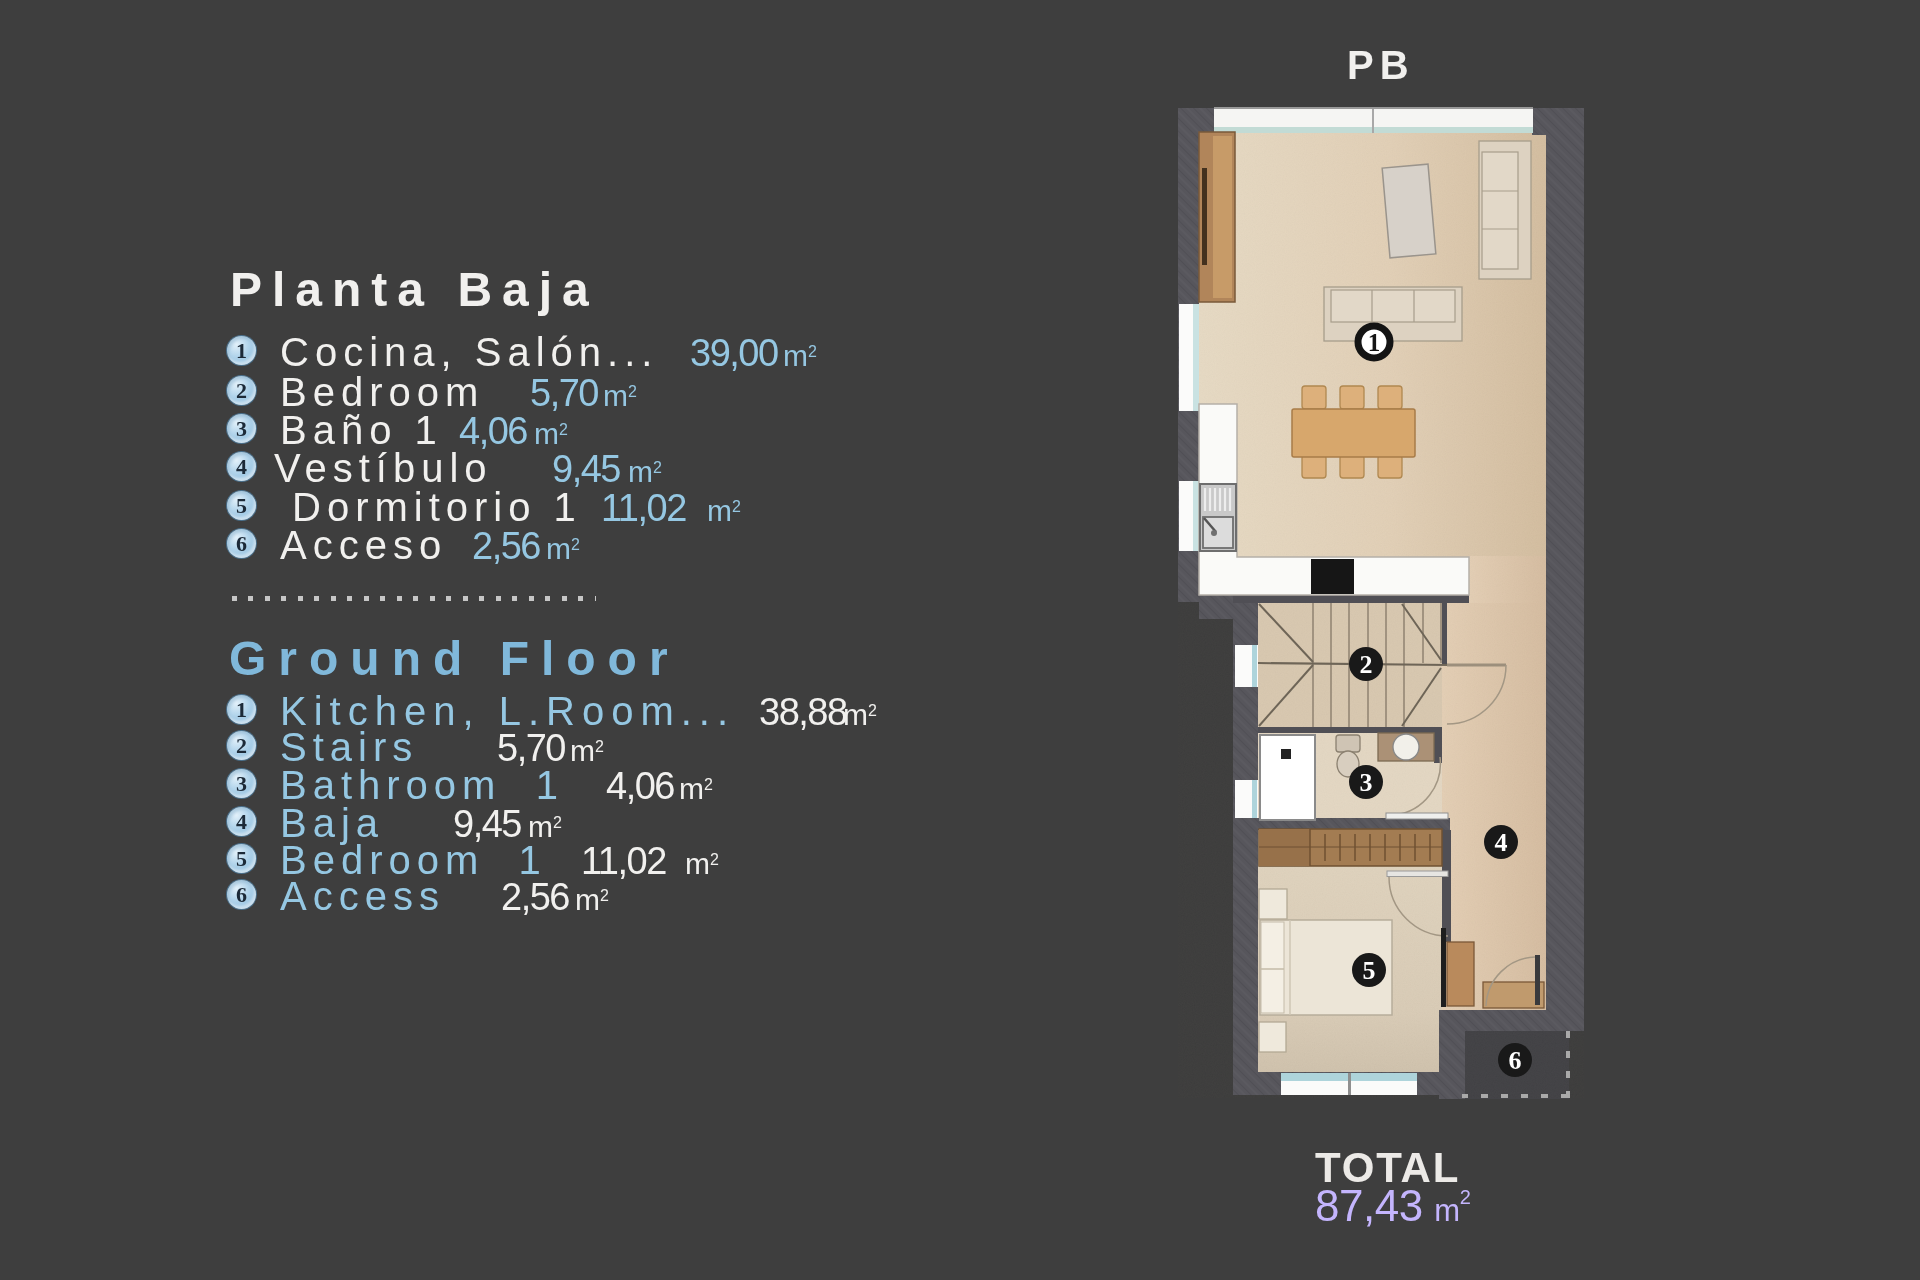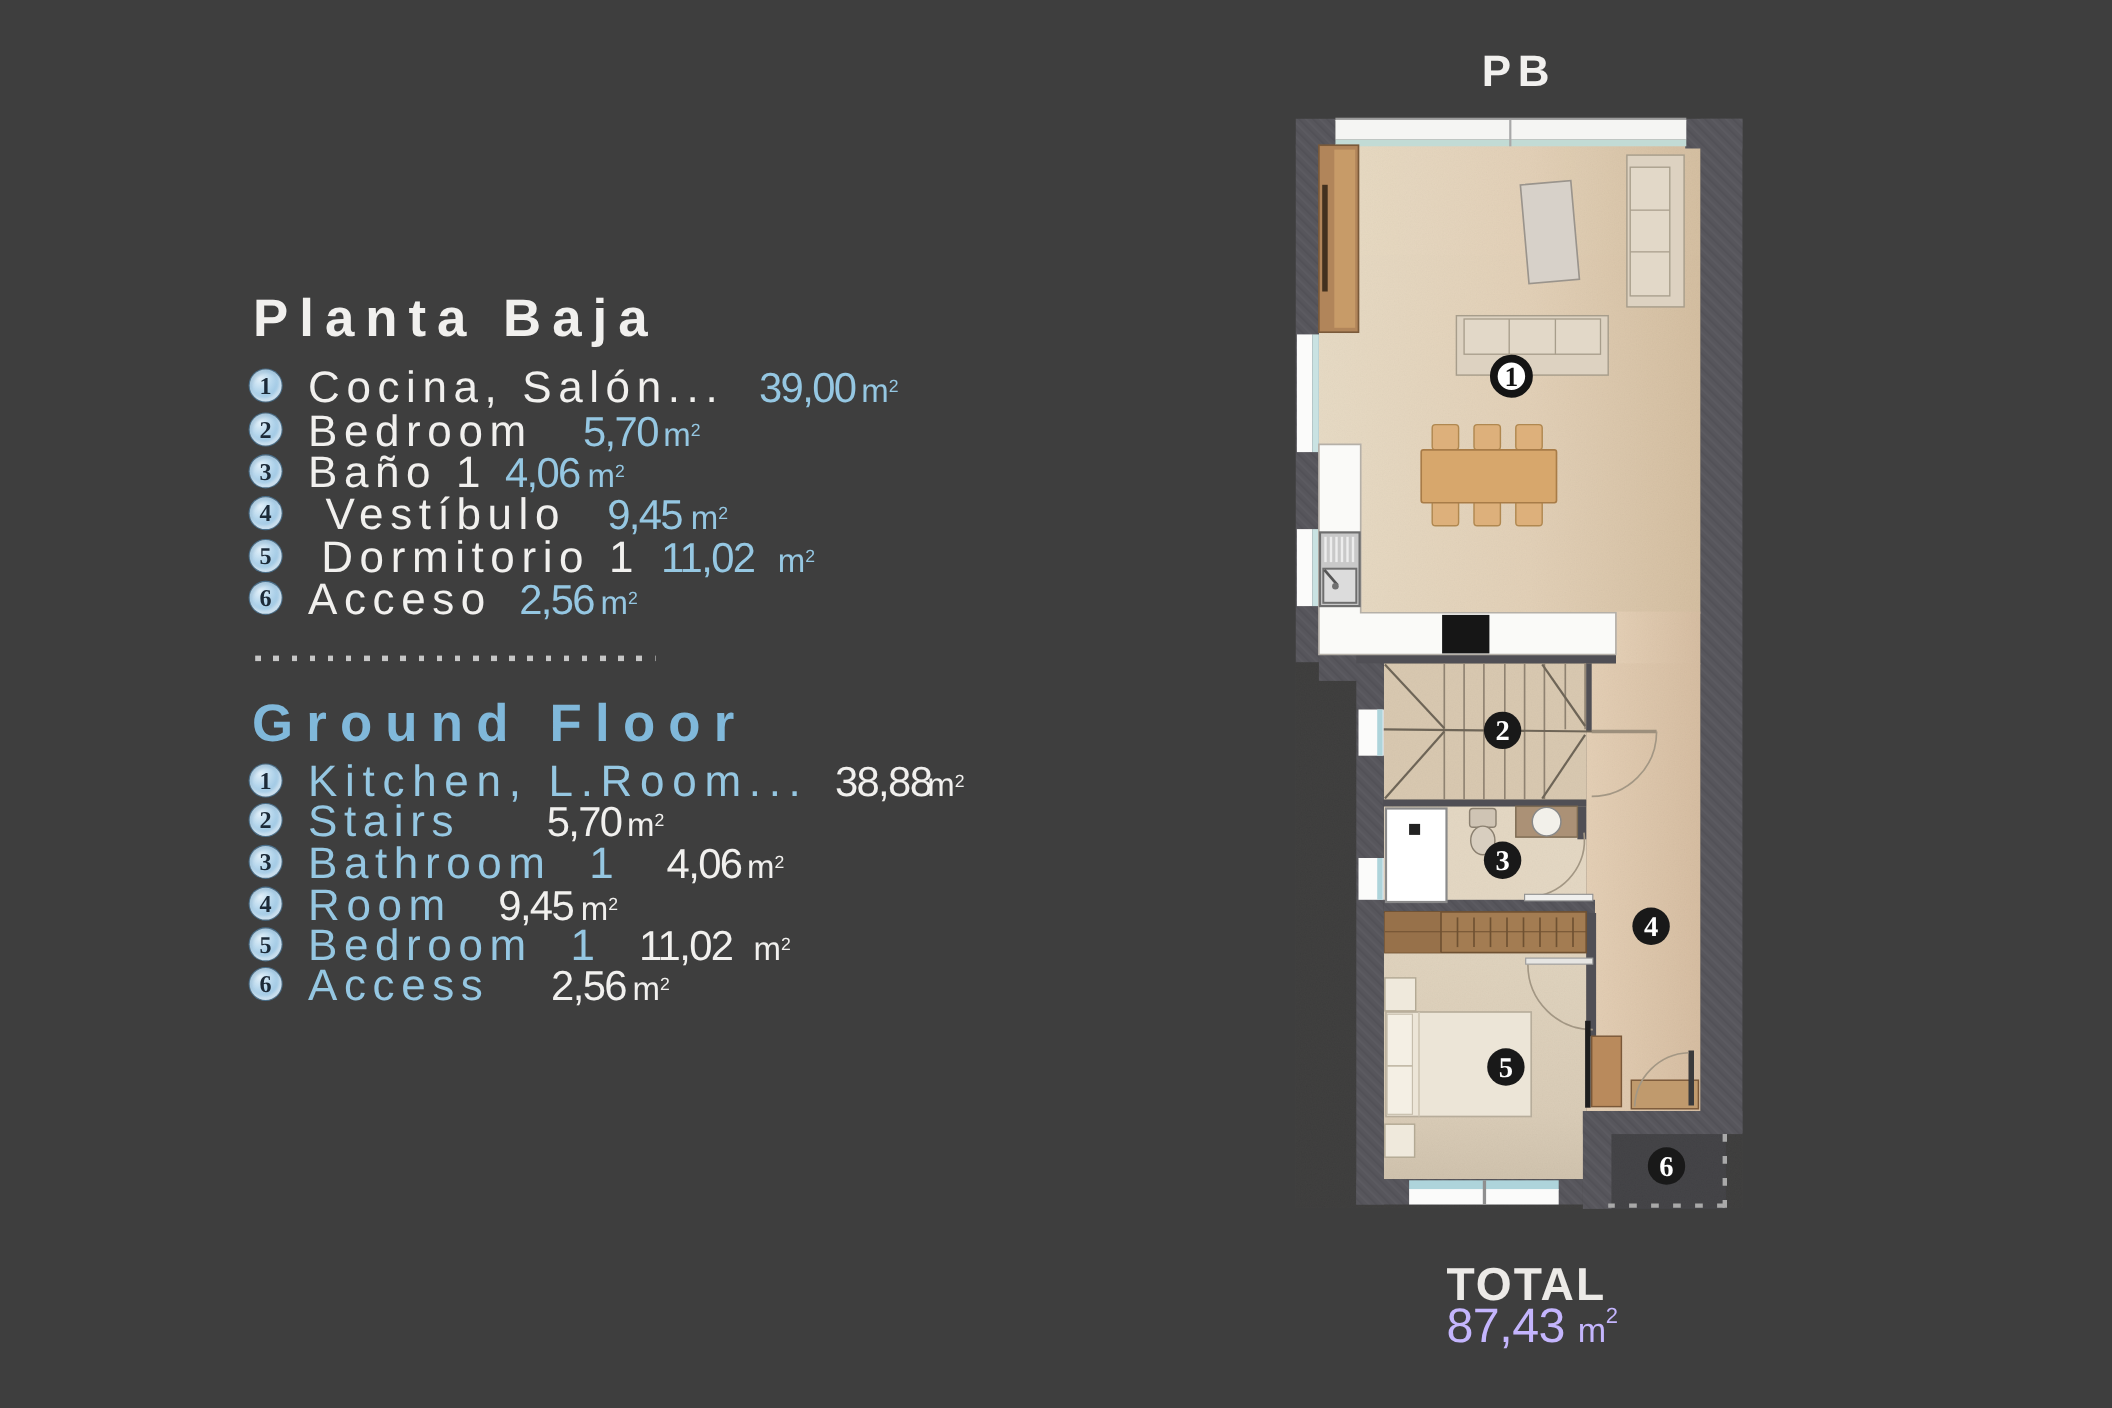--- a/index.html
+++ b/index.html
@@ -34,21 +34,21 @@
 <div class="abs lbl white" style="left:280px;top:370px;letter-spacing:6px;">Bedroom</div>
 <div class="abs val blue" style="left:530px;top:372px;">5,70</div>
 <div class="abs m2 blue" style="left:603px;top:379px;">m<sup>2</sup></div>
 
 <div class="num" style="left:227px;top:414px;">3</div>
 <div class="abs lbl white" style="left:280px;top:408px;letter-spacing:6px;">Baño 1</div>
 <div class="abs val blue" style="left:459px;top:410px;">4,06</div>
 <div class="abs m2 blue" style="left:534px;top:417px;">m<sup>2</sup></div>
 
 <div class="num" style="left:227px;top:452px;">4</div>
-<div class="abs lbl white" style="left:296px;top:446px;letter-spacing:6px;">Vestíbulo</div>
+<div class="abs lbl white" style="left:274px;top:446px;letter-spacing:6px;">Vestíbulo</div>
 <div class="abs val blue" style="left:552px;top:448px;">9,45</div>
 <div class="abs m2 blue" style="left:628px;top:455px;">m<sup>2</sup></div>
 
 <div class="num" style="left:227px;top:491px;">5</div>
 <div class="abs lbl white" style="left:292px;top:485px;letter-spacing:6px;">Dormitorio 1</div>
 <div class="abs val blue" style="left:601px;top:487px;">11,02</div>
 <div class="abs m2 blue" style="left:707px;top:494px;">m<sup>2</sup></div>
 
 <div class="num" style="left:227px;top:529px;">6</div>
 <div class="abs lbl white" style="left:280px;top:523px;letter-spacing:6px;">Acceso</div>
@@ -68,21 +68,21 @@
 <div class="abs lbl blue" style="left:280px;top:725px;letter-spacing:6px;">Stairs</div>
 <div class="abs val white" style="left:497px;top:727px;">5,70</div>
 <div class="abs m2 white" style="left:570px;top:734px;">m<sup>2</sup></div>
 
 <div class="num" style="left:227px;top:769px;">3</div>
 <div class="abs lbl blue" style="left:280px;top:763px;letter-spacing:6px;">Bathroom&nbsp; 1</div>
 <div class="abs val white" style="left:606px;top:765px;">4,06</div>
 <div class="abs m2 white" style="left:679px;top:772px;">m<sup>2</sup></div>
 
 <div class="num" style="left:227px;top:807px;">4</div>
-<div class="abs lbl blue" style="left:280px;top:801px;letter-spacing:6px;">Room</div>
+<div class="abs lbl blue" style="left:280px;top:801px;letter-spacing:6px;">Baja</div>
 <div class="abs val white" style="left:453px;top:803px;">9,45</div>
 <div class="abs m2 white" style="left:528px;top:810px;">m<sup>2</sup></div>
 
 <div class="num" style="left:227px;top:844px;">5</div>
 <div class="abs lbl blue" style="left:280px;top:838px;letter-spacing:6px;">Bedroom&nbsp; 1</div>
 <div class="abs val white" style="left:581px;top:840px;">11,02</div>
 <div class="abs m2 white" style="left:685px;top:847px;">m<sup>2</sup></div>
 
 <div class="num" style="left:227px;top:880px;">6</div>
 <div class="abs lbl blue" style="left:280px;top:874px;letter-spacing:6px;">Access</div>

